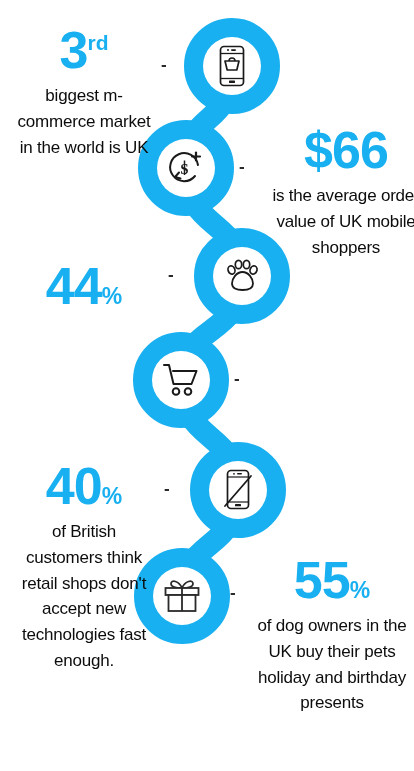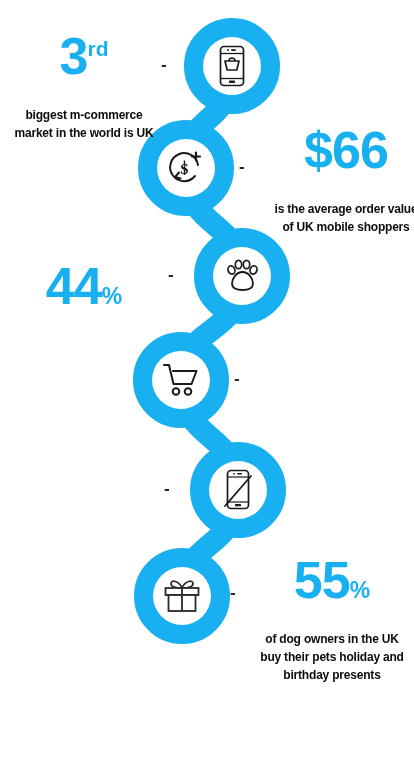--- a/index.html
+++ b/index.html
@@ -63,24 +63,24 @@
     letter-spacing:0;
   }
   .stat .big .pct{
     font-size:23px;
     font-weight:bold;
     letter-spacing:0;
   }
   .stat .caption{
     display:block;
     color:#0c0c0c;
-    font-weight:bold;
-    font-size:12px;
+    font-weight:normal;
+    font-size:17px;
     line-height:1.52;
-    margin-top:24px;
+    margin-top:7px;
     letter-spacing:-0.2px;
   }
 
   
   .dash{
     position:absolute;
     color:#2a2a2a;
     font-weight:bold;
     font-size:17px;
     line-height:1;
@@ -186,34 +186,38 @@
     </span>
   </div>
 
   <span class="dash" style="left:161px;top:56px;">-</span>
   <span class="dash" style="left:239px;top:158px;">-</span>
   <span class="dash" style="left:168px;top:266px;">-</span>
   <span class="dash" style="left:234px;top:370px;">-</span>
   <span class="dash" style="left:164px;top:480px;">-</span>
   <span class="dash" style="left:230px;top:584px;">-</span>
 
-  <div class="stat" style="left:14px;top:32px;width:140px;text-align:center;">
+  <div class="stat" style="left:14px;top:26px;width:140px;text-align:center;">
     <span class="big"><span>3</span><span class="sup">rd</span></span>
     <span class="caption">biggest m-commerce market in the world is UK</span>
   </div>
 
   <div class="stat" style="left:272px;top:126px;width:148px;">
     <span class="big"><span>$66</span></span>
     <span class="caption">is the average order value of UK mobile shoppers</span>
   </div>
 
   <div class="stat" style="left:14px;top:262px;width:140px;">
     <span class="big"><span>44</span><span class="pct">%</span></span>
   </div>
 
 
+  <div class="stat" style="left:14px;top:462px;width:140px;">
+    <span class="big"><span>40</span><span class="pct">%</span></span>
+    <span class="caption">of British customers think retail shops don't accept new technologies fast enough.</span>
+  </div>
 
   <div class="stat" style="left:256px;top:556px;width:152px;">
     <span class="big"><span>55</span><span class="pct">%</span></span>
     <span class="caption">of dog owners in the UK buy their pets holiday and birthday presents</span>
   </div>
 
 </div>
 
 </body></html>

